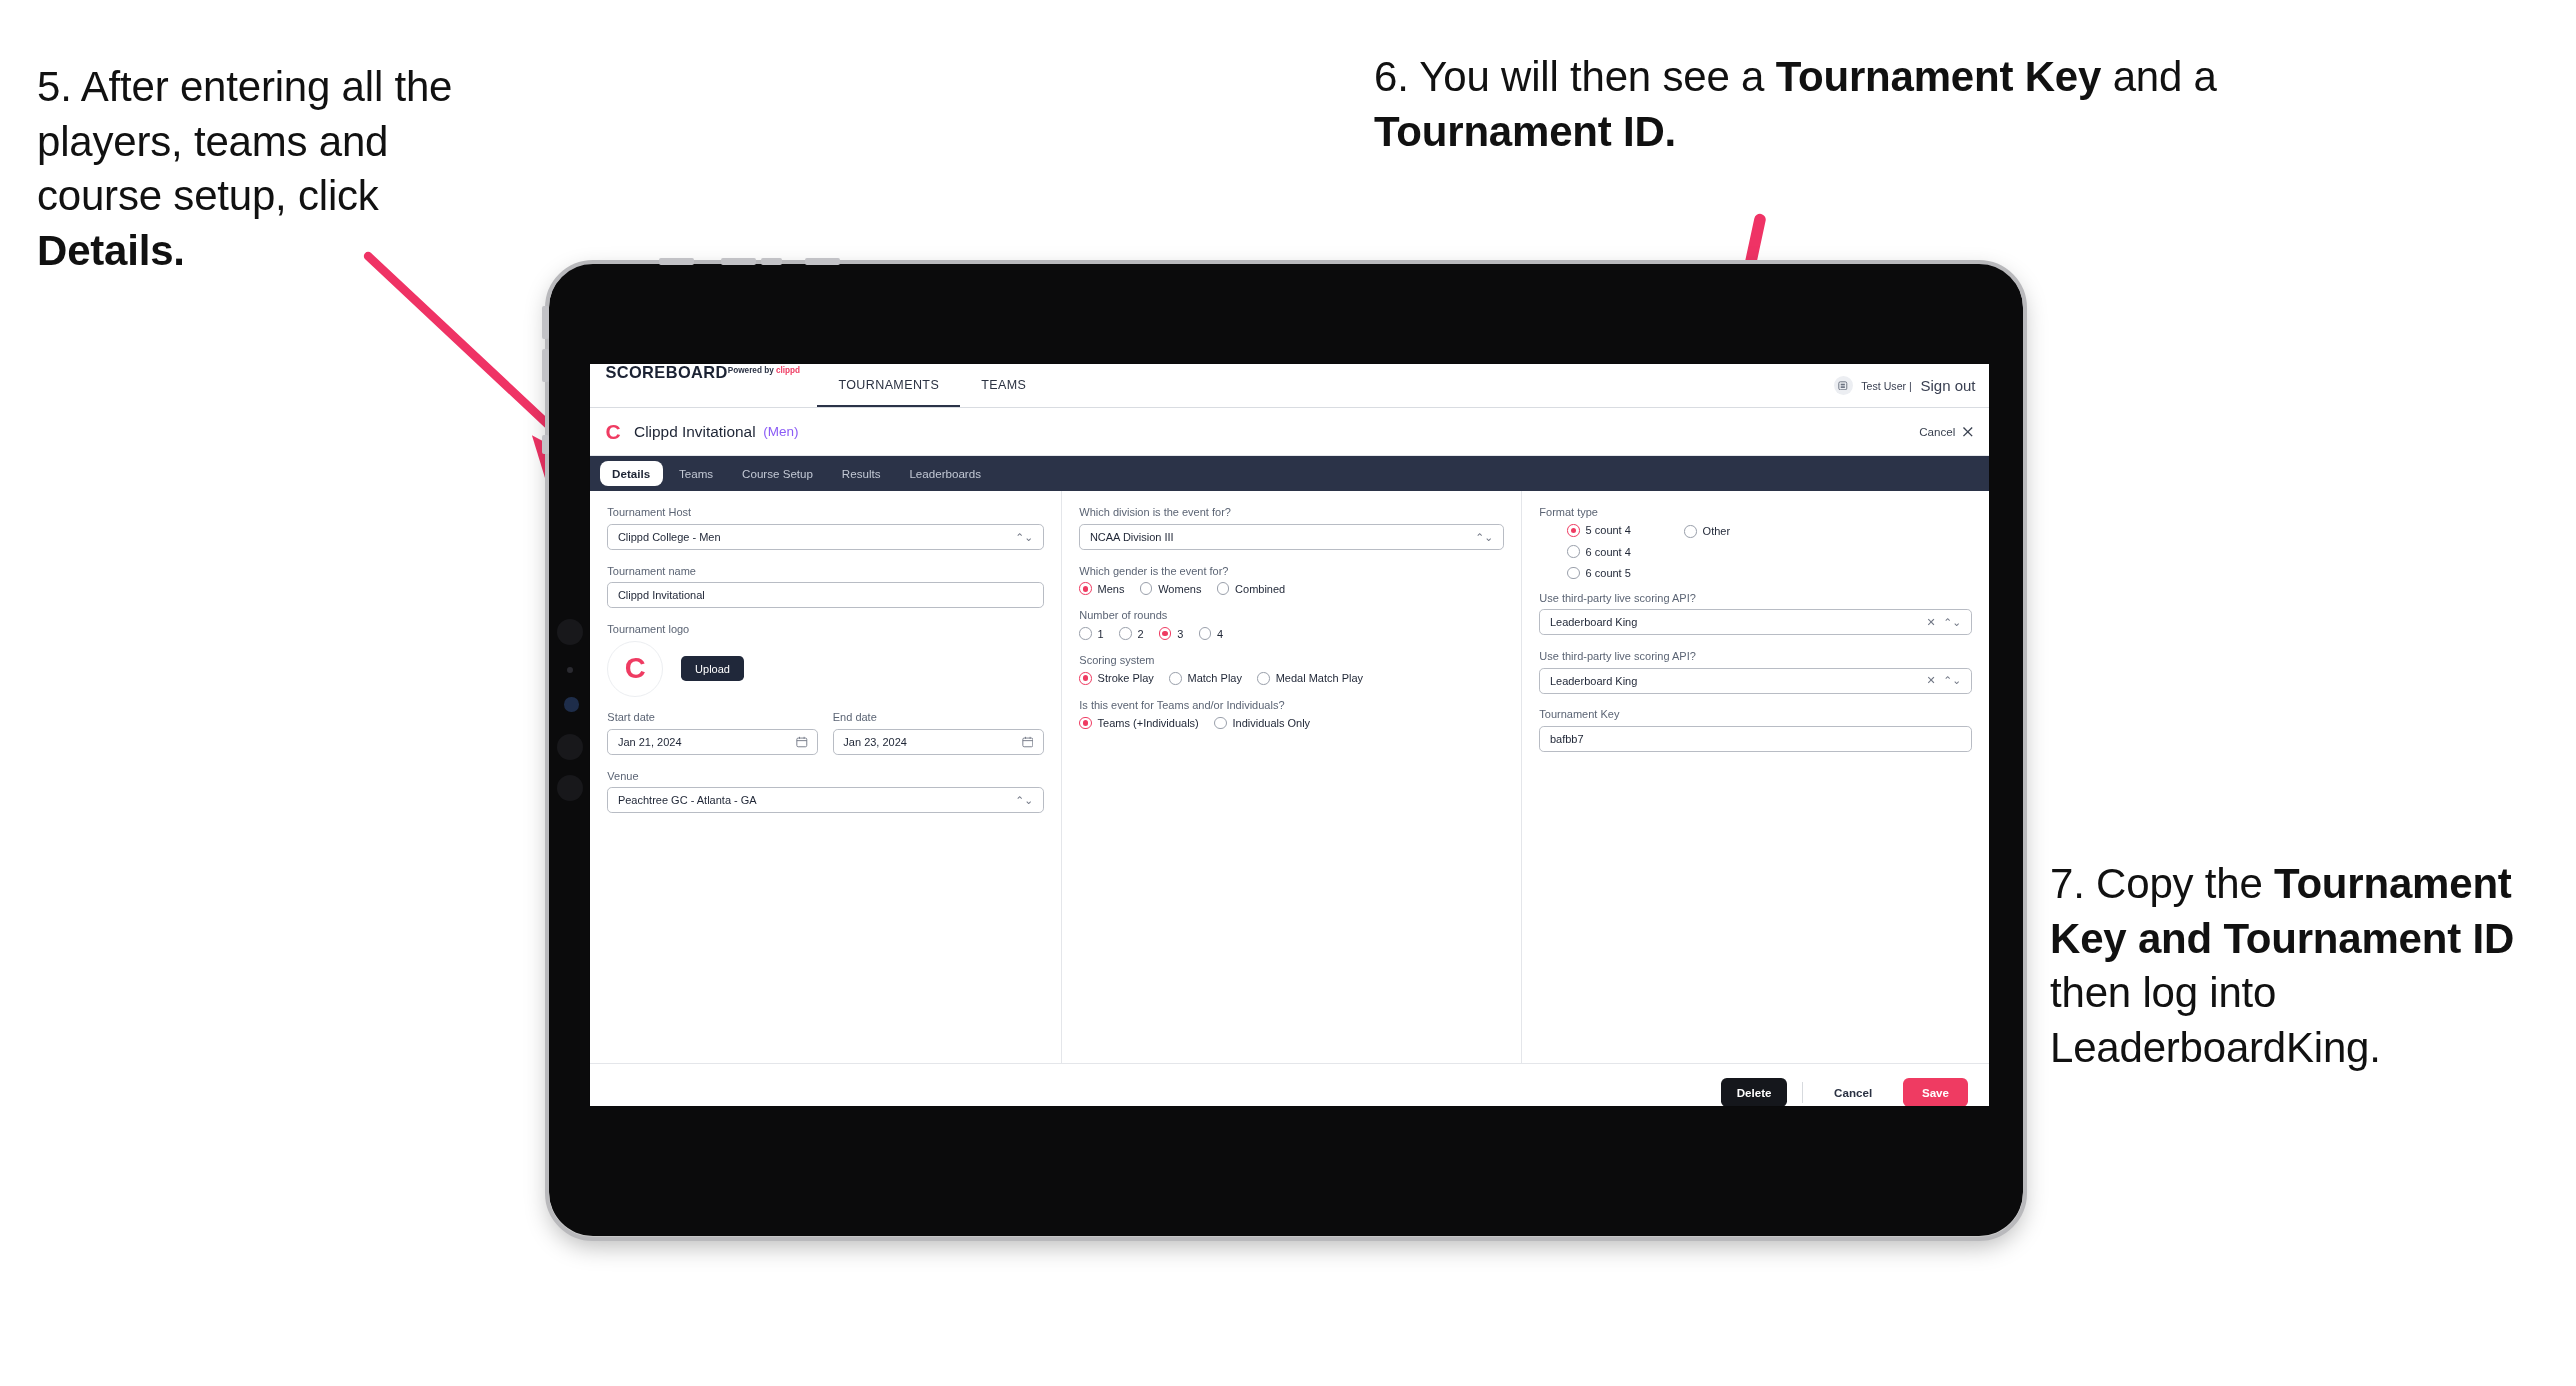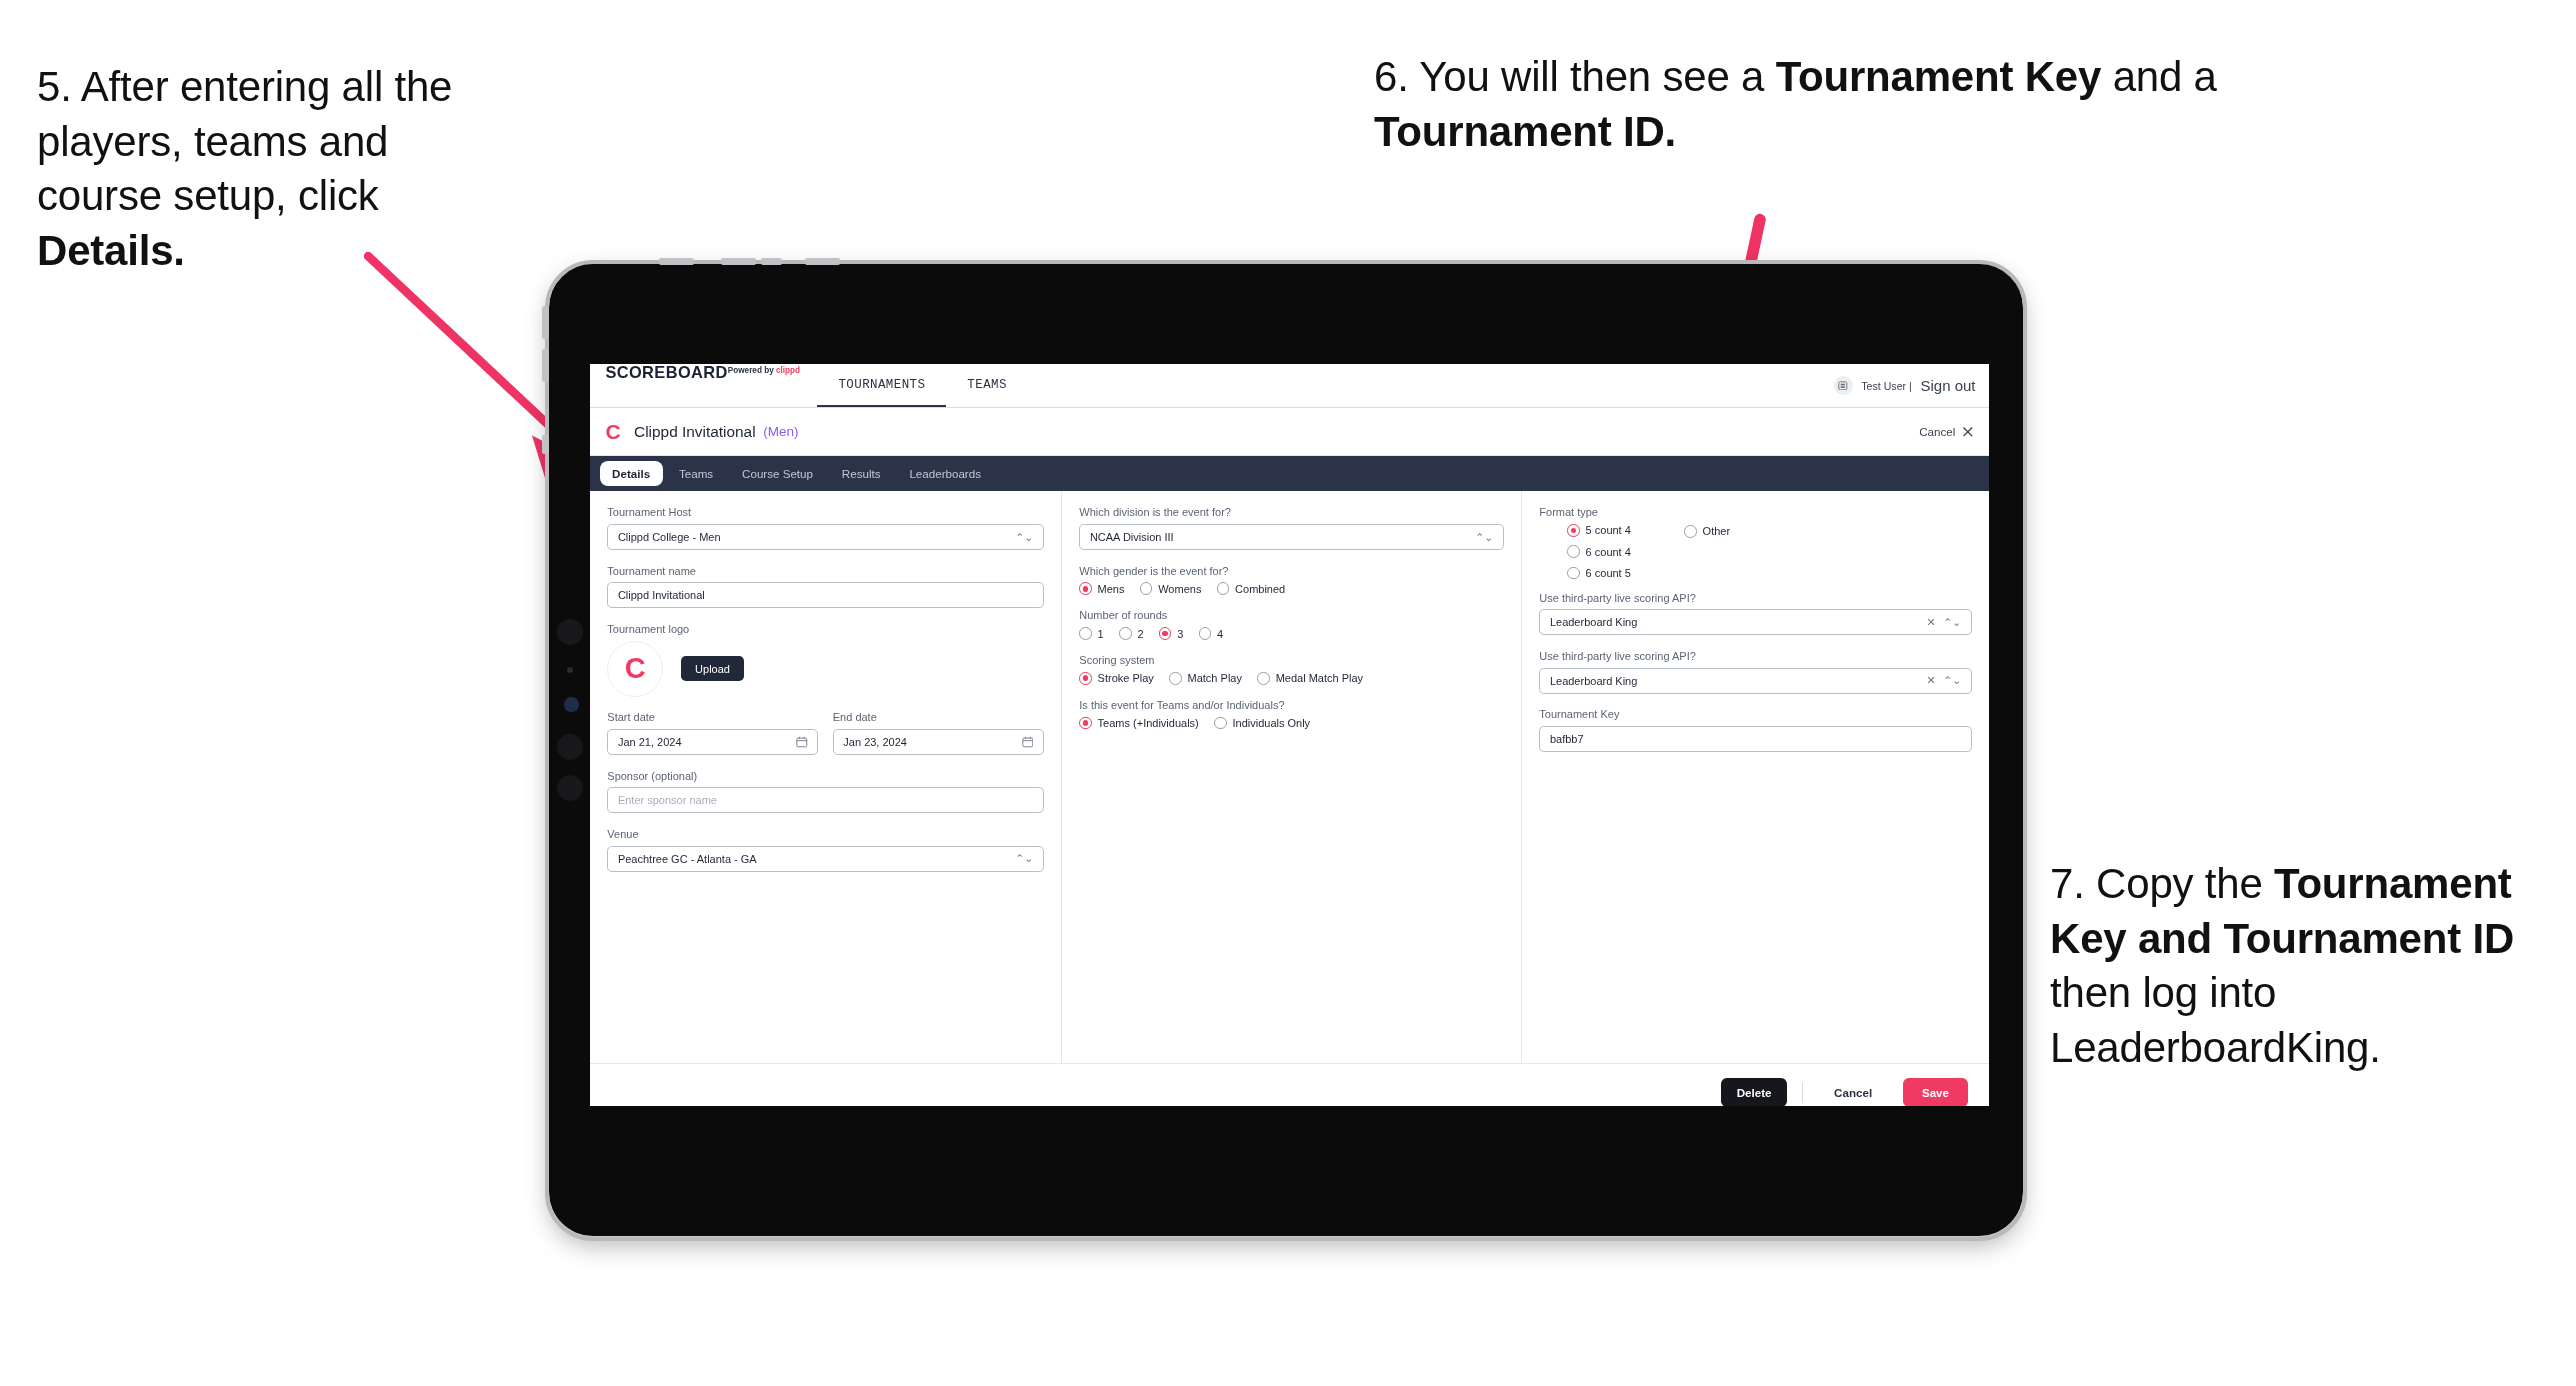--- a/index.html
+++ b/index.html
@@ -72,21 +72,20 @@
     font-weight: 800; font-size: 16.4px; letter-spacing: 0.4px; color:#1b2233;
     line-height: 1;
   }
   .brand-sub { font-size: 8.2px; color:#2c3345; margin-top:1.9px; font-weight:600; }
   .brand-sub .pink { color:#ef3b62; font-weight:700; }
   .navtabs { display:flex; align-items:stretch; }
   .navtab {
     display:flex; align-items:center; padding: 15px 21px;
     font-size: 12.5px; color:#2b3242; letter-spacing:0.4px;
     border-bottom: 2.9px solid transparent;
-    font-family: Liberation Mono, monospace;
   }
   .navtab.active { border-bottom-color:#2b3348; font-weight:500; }
   .nav-right { margin-left:auto; display:flex; align-items:center; padding-right:13.5px; gap:8.7px; }
   .avatar {
     width: 19px; height:19px; border-radius:50%; background:#eceef2;
     display:flex; align-items:center; justify-content:center;
   }
   .avatar svg { display:block; }
   .nav-user { font-size: 10.6px; color:#3a4052; }
   .nav-signout { font-size: 15px; color:#3a4052; }
@@ -316,26 +315,20 @@
                   <rect x="1" y="2.5" width="12" height="10.5" rx="1.6" fill="none" stroke="#717785" stroke-width="1.1"></rect>
                   <line x1="1" y1="5.6" x2="13" y2="5.6" stroke="#717785" stroke-width="1.1"></line>
                   <line x1="4.2" y1="1" x2="4.2" y2="3.4" stroke="#717785" stroke-width="1.1"></line>
                   <line x1="9.8" y1="1" x2="9.8" y2="3.4" stroke="#717785" stroke-width="1.1"></line>
                 </svg>
               </span>
             </div>
           </div>
         </div>
 
-        <div class="grp">
-          <label class="fl">Sponsor (optional)</label>
-          <div class="field ph">
-            <span>Enter sponsor name</span>
-          </div>
-        </div>
 
         <div class="grp">
           <label class="fl">Venue</label>
           <div class="field">
             <span>Peachtree GC - Atlanta - GA</span>
             <span class="caret">⌃⌄</span>
           </div>
         </div>
       </div>
 

